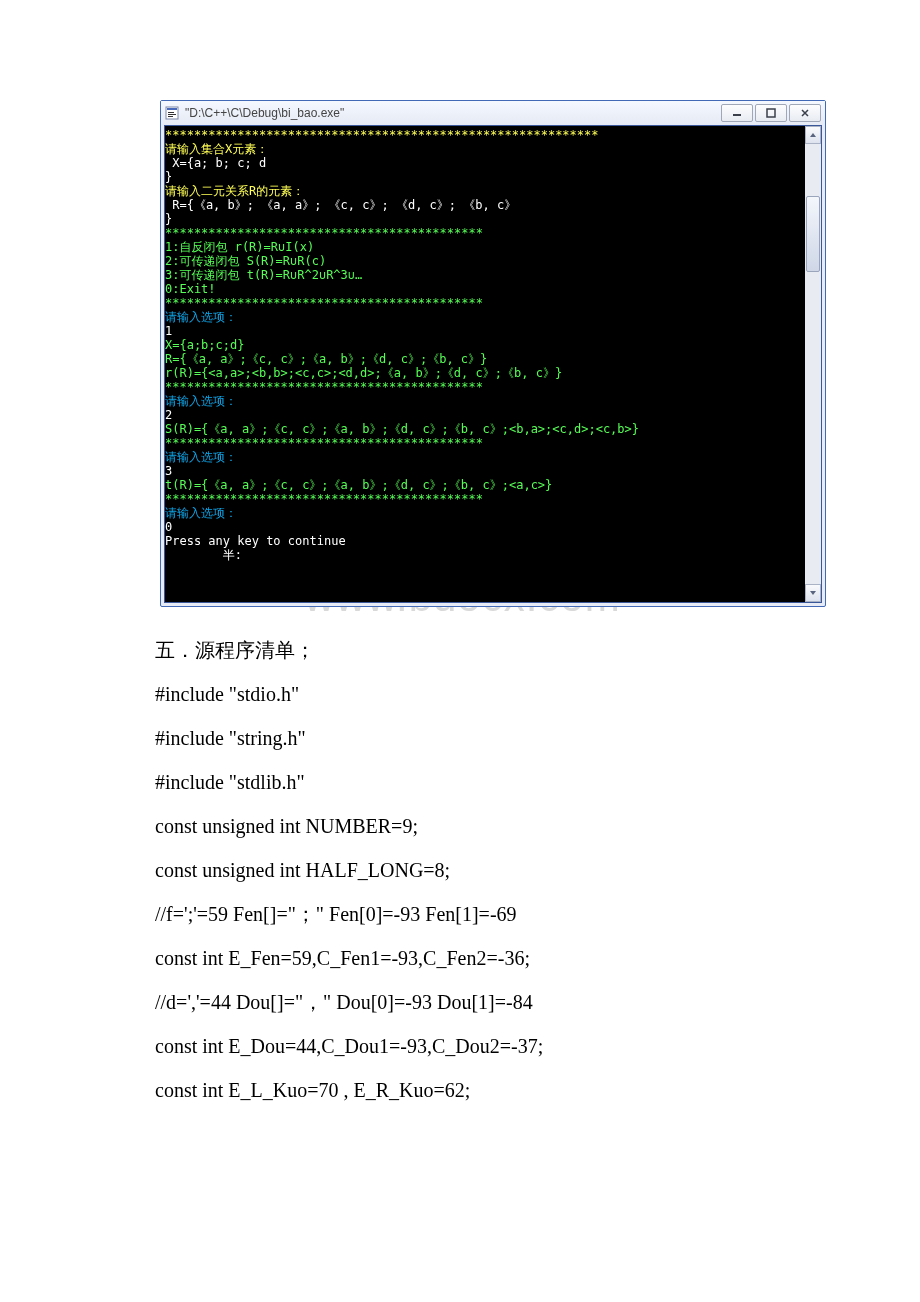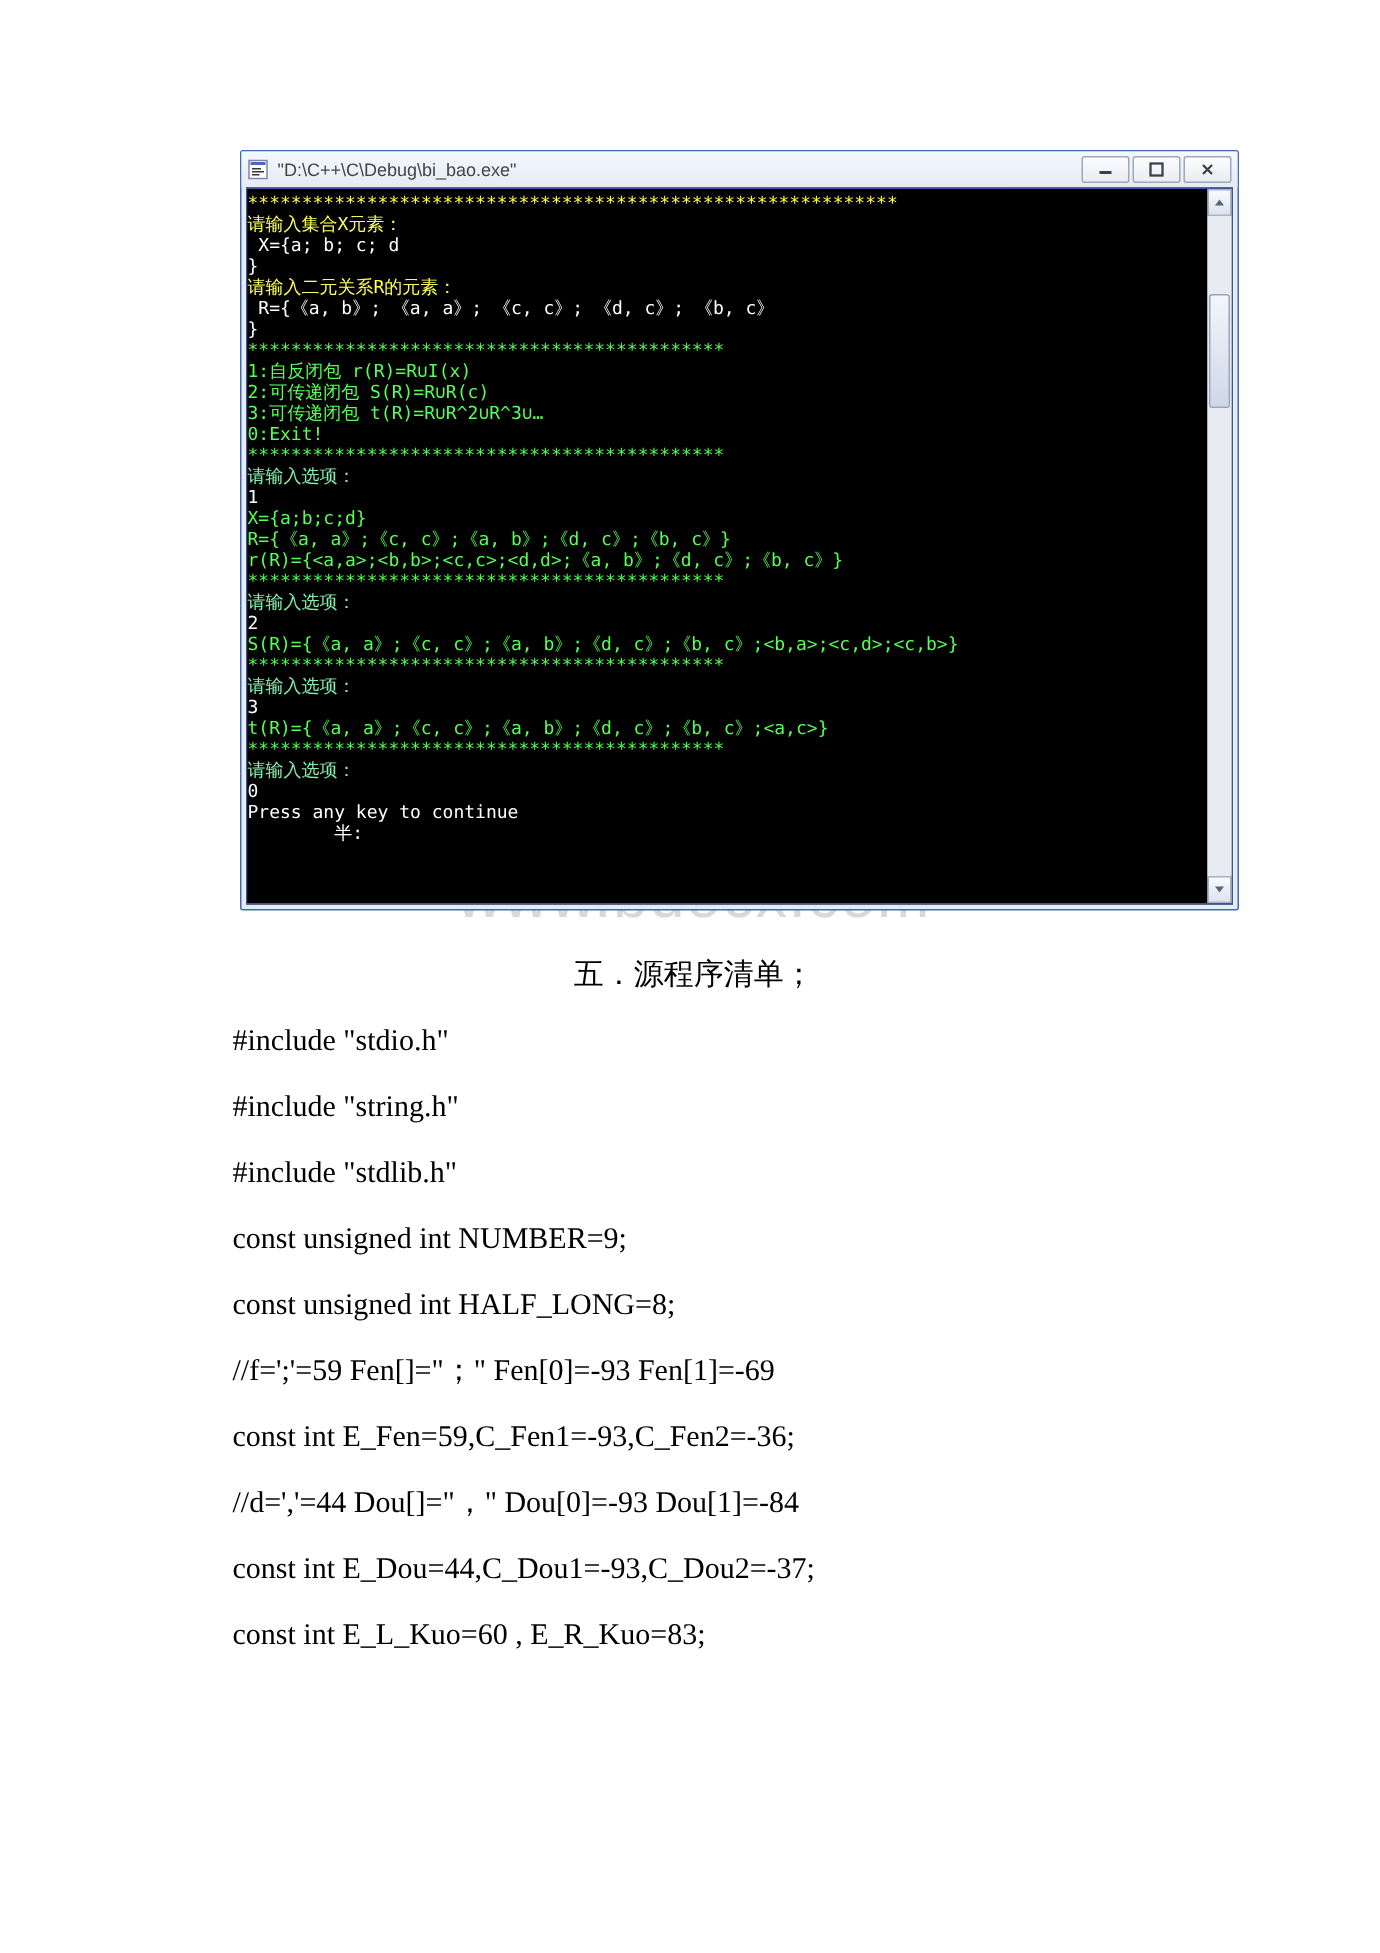--- a/index.html
+++ b/index.html
@@ -88,21 +88,21 @@
     display:flex;align-items:center;justify-content:center;
   }
   .scroll-track { flex:1; background:#e8ecf2; position:relative; }
   .scroll-thumb {
     position:absolute; left:1px; right:1px; top:52px; height:74px;
     background:linear-gradient(to bottom,#f3f6fb,#cfd7e7);
     border:1px solid #9aa5bc; border-radius:2px;
   }
   .yellow { color: #ffff55; }
   .green  { color: #55ff55; }
-  .cyan   { color: #86efac; }
+  .cyan   { color: #0ea5e9; }
   .wm-behind {
     position: relative;
     margin-top: -34px;
     margin-bottom: -6px;
     text-align: center;
     font-family: Arial, sans-serif;
     font-size: 42px;
     letter-spacing: 1px;
     color: #d9d9d9;
     z-index: -1;
@@ -113,21 +113,20 @@
   }
   .doc-text p {
     margin: 0 0 18px 0;
     font-size: 20px;
     line-height: 26px;
     font-family: "Times New Roman", "SimSun", serif;
     color: #000;
   }
   .doc-text p.heading {
     font-family: "SimSun", serif;
-    text-align: center;
   }
 </style>
 </head>
 <body>
 
 <div class="page">
 
   <div class="console-window">
     <div class="titlebar">
       <div class="title-left">
@@ -218,16 +217,16 @@
     <p class="heading">五．源程序清单；</p>
     <p>#include "stdio.h"</p>
     <p>#include "string.h"</p>
     <p>#include "stdlib.h"</p>
     <p>const unsigned int NUMBER=9;</p>
     <p>const unsigned int HALF_LONG=8;</p>
     <p>//f=';'=59 Fen[]="；" Fen[0]=-93 Fen[1]=-69</p>
     <p>const int E_Fen=59,C_Fen1=-93,C_Fen2=-36;</p>
     <p>//d=','=44 Dou[]="，" Dou[0]=-93 Dou[1]=-84</p>
     <p>const int E_Dou=44,C_Dou1=-93,C_Dou2=-37;</p>
-    <p>const int E_L_Kuo=60 , E_R_Kuo=83;</p>
+    <p>const int E_L_Kuo=70 , E_R_Kuo=62;</p>
   </div>
 
 </div>
 
 </body></html>

